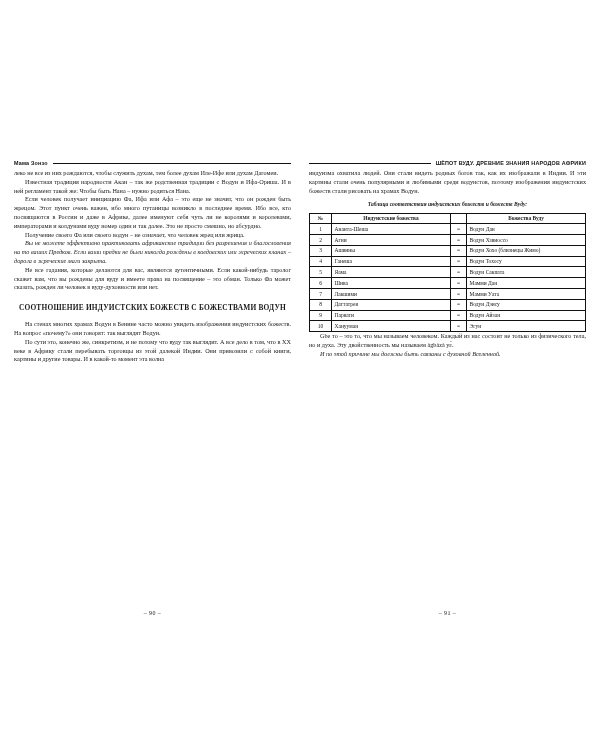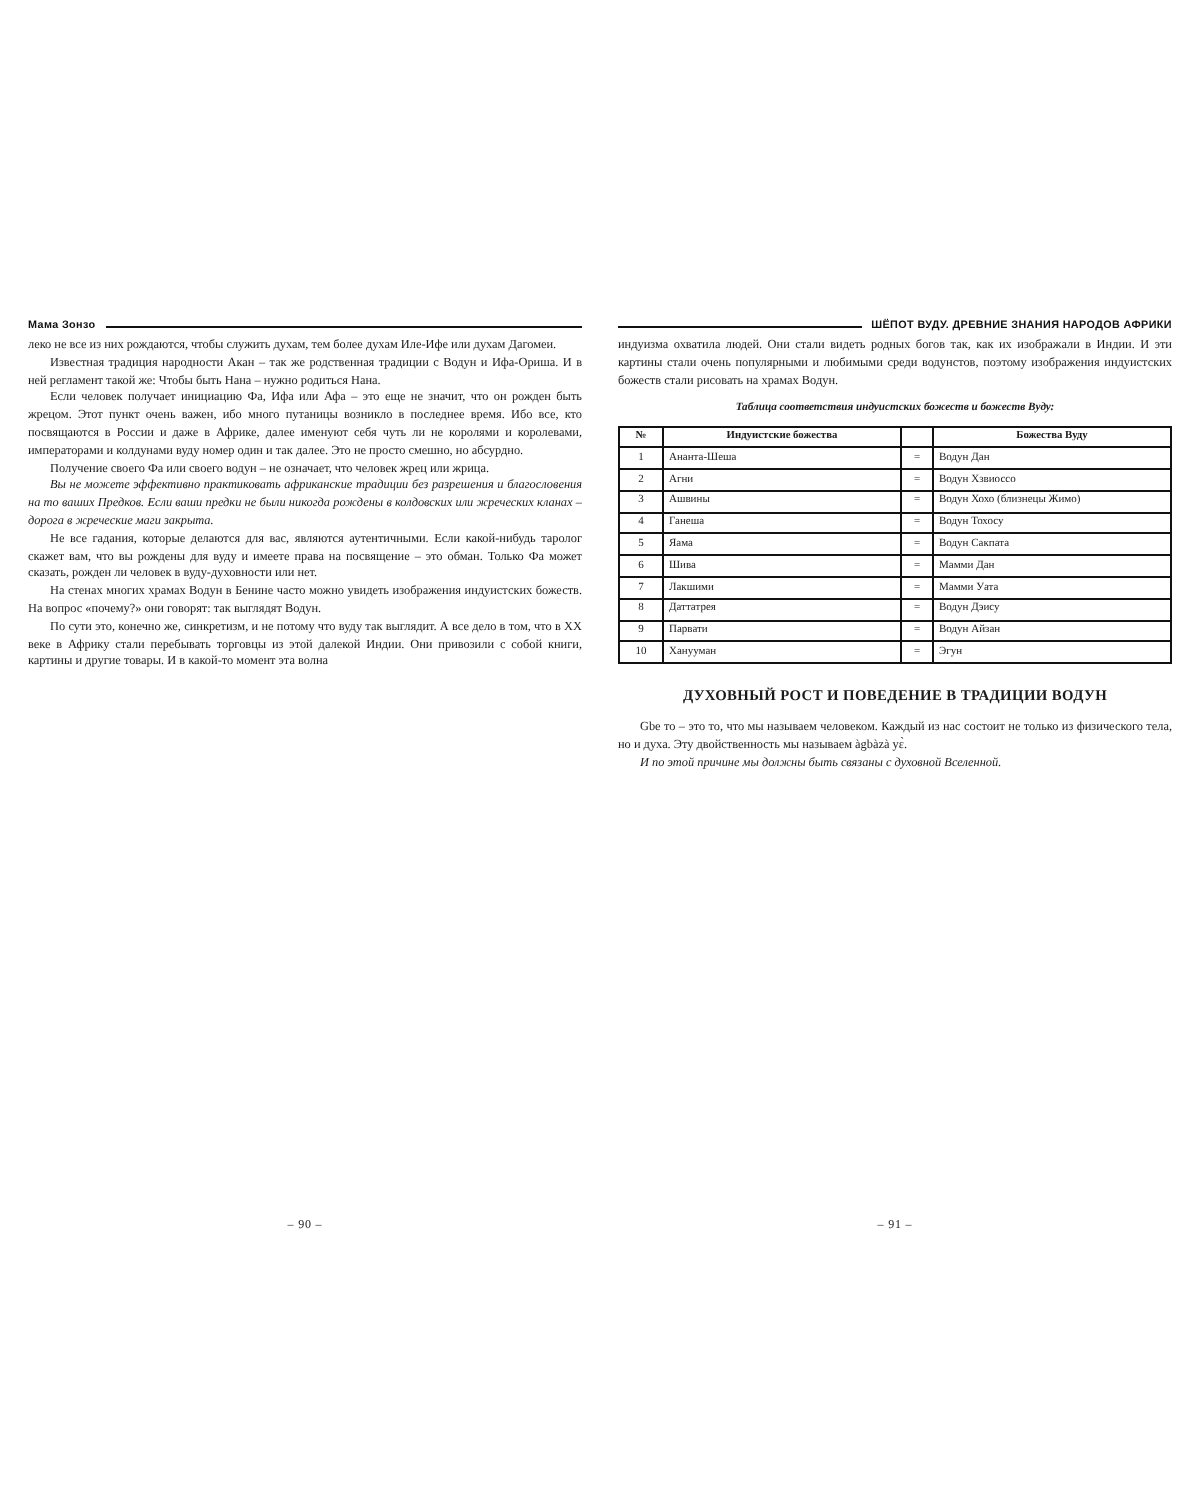--- a/index.html
+++ b/index.html
@@ -135,20 +135,21 @@
         <span class="rule"></span>
       </div>
 
       <p class="body-text">леко не все из них рождаются, чтобы служить духам, тем более духам Иле-Ифе или духам Дагомеи.</p>
       <p class="body-text indent"><span>Известная традиция народности Акан – так же родственная традиции с Водун и Ифа-Ориша. И в ней регламент такой же: Чтобы быть Нана – нужно родиться Нана.</span></p>
       <p class="body-text indent">Если человек получает инициацию Фа, Ифа или Афа – это еще не значит, что он рожден быть жрецом. Этот пункт очень важен, ибо много путаницы возникло в последнее время. Ибо все, кто посвящаются в России и даже в Африке, далее именуют себя чуть ли не королями и королевами, императорами и колдунами вуду номер один и так далее. Это не просто смешно, но абсурдно.</p>
       <p class="body-text indent">Получение своего Фа или своего водун – не означает, что человек жрец или жрица.</p>
       <p class="body-text indent it">Вы не можете эффективно практиковать африканские традиции без разрешения и благословения на то ваших Предков. Если ваши предки не были никогда рождены в колдовских или жреческих кланах – дорога в жреческие маги закрыта.</p>
       <p class="body-text indent">Не все гадания, которые делаются для вас, являются аутентичными. Если какой-нибудь таролог скажет вам, что вы рождены для вуду и имеете права на посвящение – это обман. Только Фа может сказать, рожден ли человек в вуду-духовности или нет.</p>
 
+      <h2 class="section">СООТНОШЕНИЕ ИНДУИСТСКИХ БОЖЕСТВ С БОЖЕСТВАМИ ВОДУН</h2>
 
       <p class="body-text indent">На стенах многих храмах Водун в Бенине часто можно увидеть изображения индуистских божеств. На вопрос «почему?» они говорят: так выглядят Водун.</p>
       <p class="body-text indent">По сути это, конечно же, синкретизм, и не потому что вуду так выглядит. А все дело в том, что в XX веке в Африку стали перебывать торговцы из этой далекой Индии. Они привозили с собой книги, картины и другие товары. И в какой-то момент эта волна</p>
 
       <div class="folio">– 90 –</div>
     </div>
 
     <div class="col">
       <div class="running-head right">
         <span class="rule"></span>
@@ -225,21 +226,20 @@
           </tr>
           <tr>
             <td class="c-num">10</td>
             <td class="c-hin">Ханууман</td>
             <td class="c-eq">=</td>
             <td class="c-vod">Эгун</td>
           </tr>
         </tbody>
       </table>
 
-      <h2 class="section">ДУХОВНЫЙ РОСТ И ПОВЕДЕНИЕ В ТРАДИЦИИ ВОДУН</h2>
 
       <p class="body-text indent">Gbe то – это то, что мы называем человеком. Каждый из нас состоит не только из физического тела, но и духа. Эту двойственность мы называем àgbàzà уɛ̀.</p>
       <p class="body-text indent it">И по этой причине мы должны быть связаны с духовной Вселенной.</p>
 
       <div class="folio">– 91 –</div>
     </div>
 
   </div>
 </div>
 

